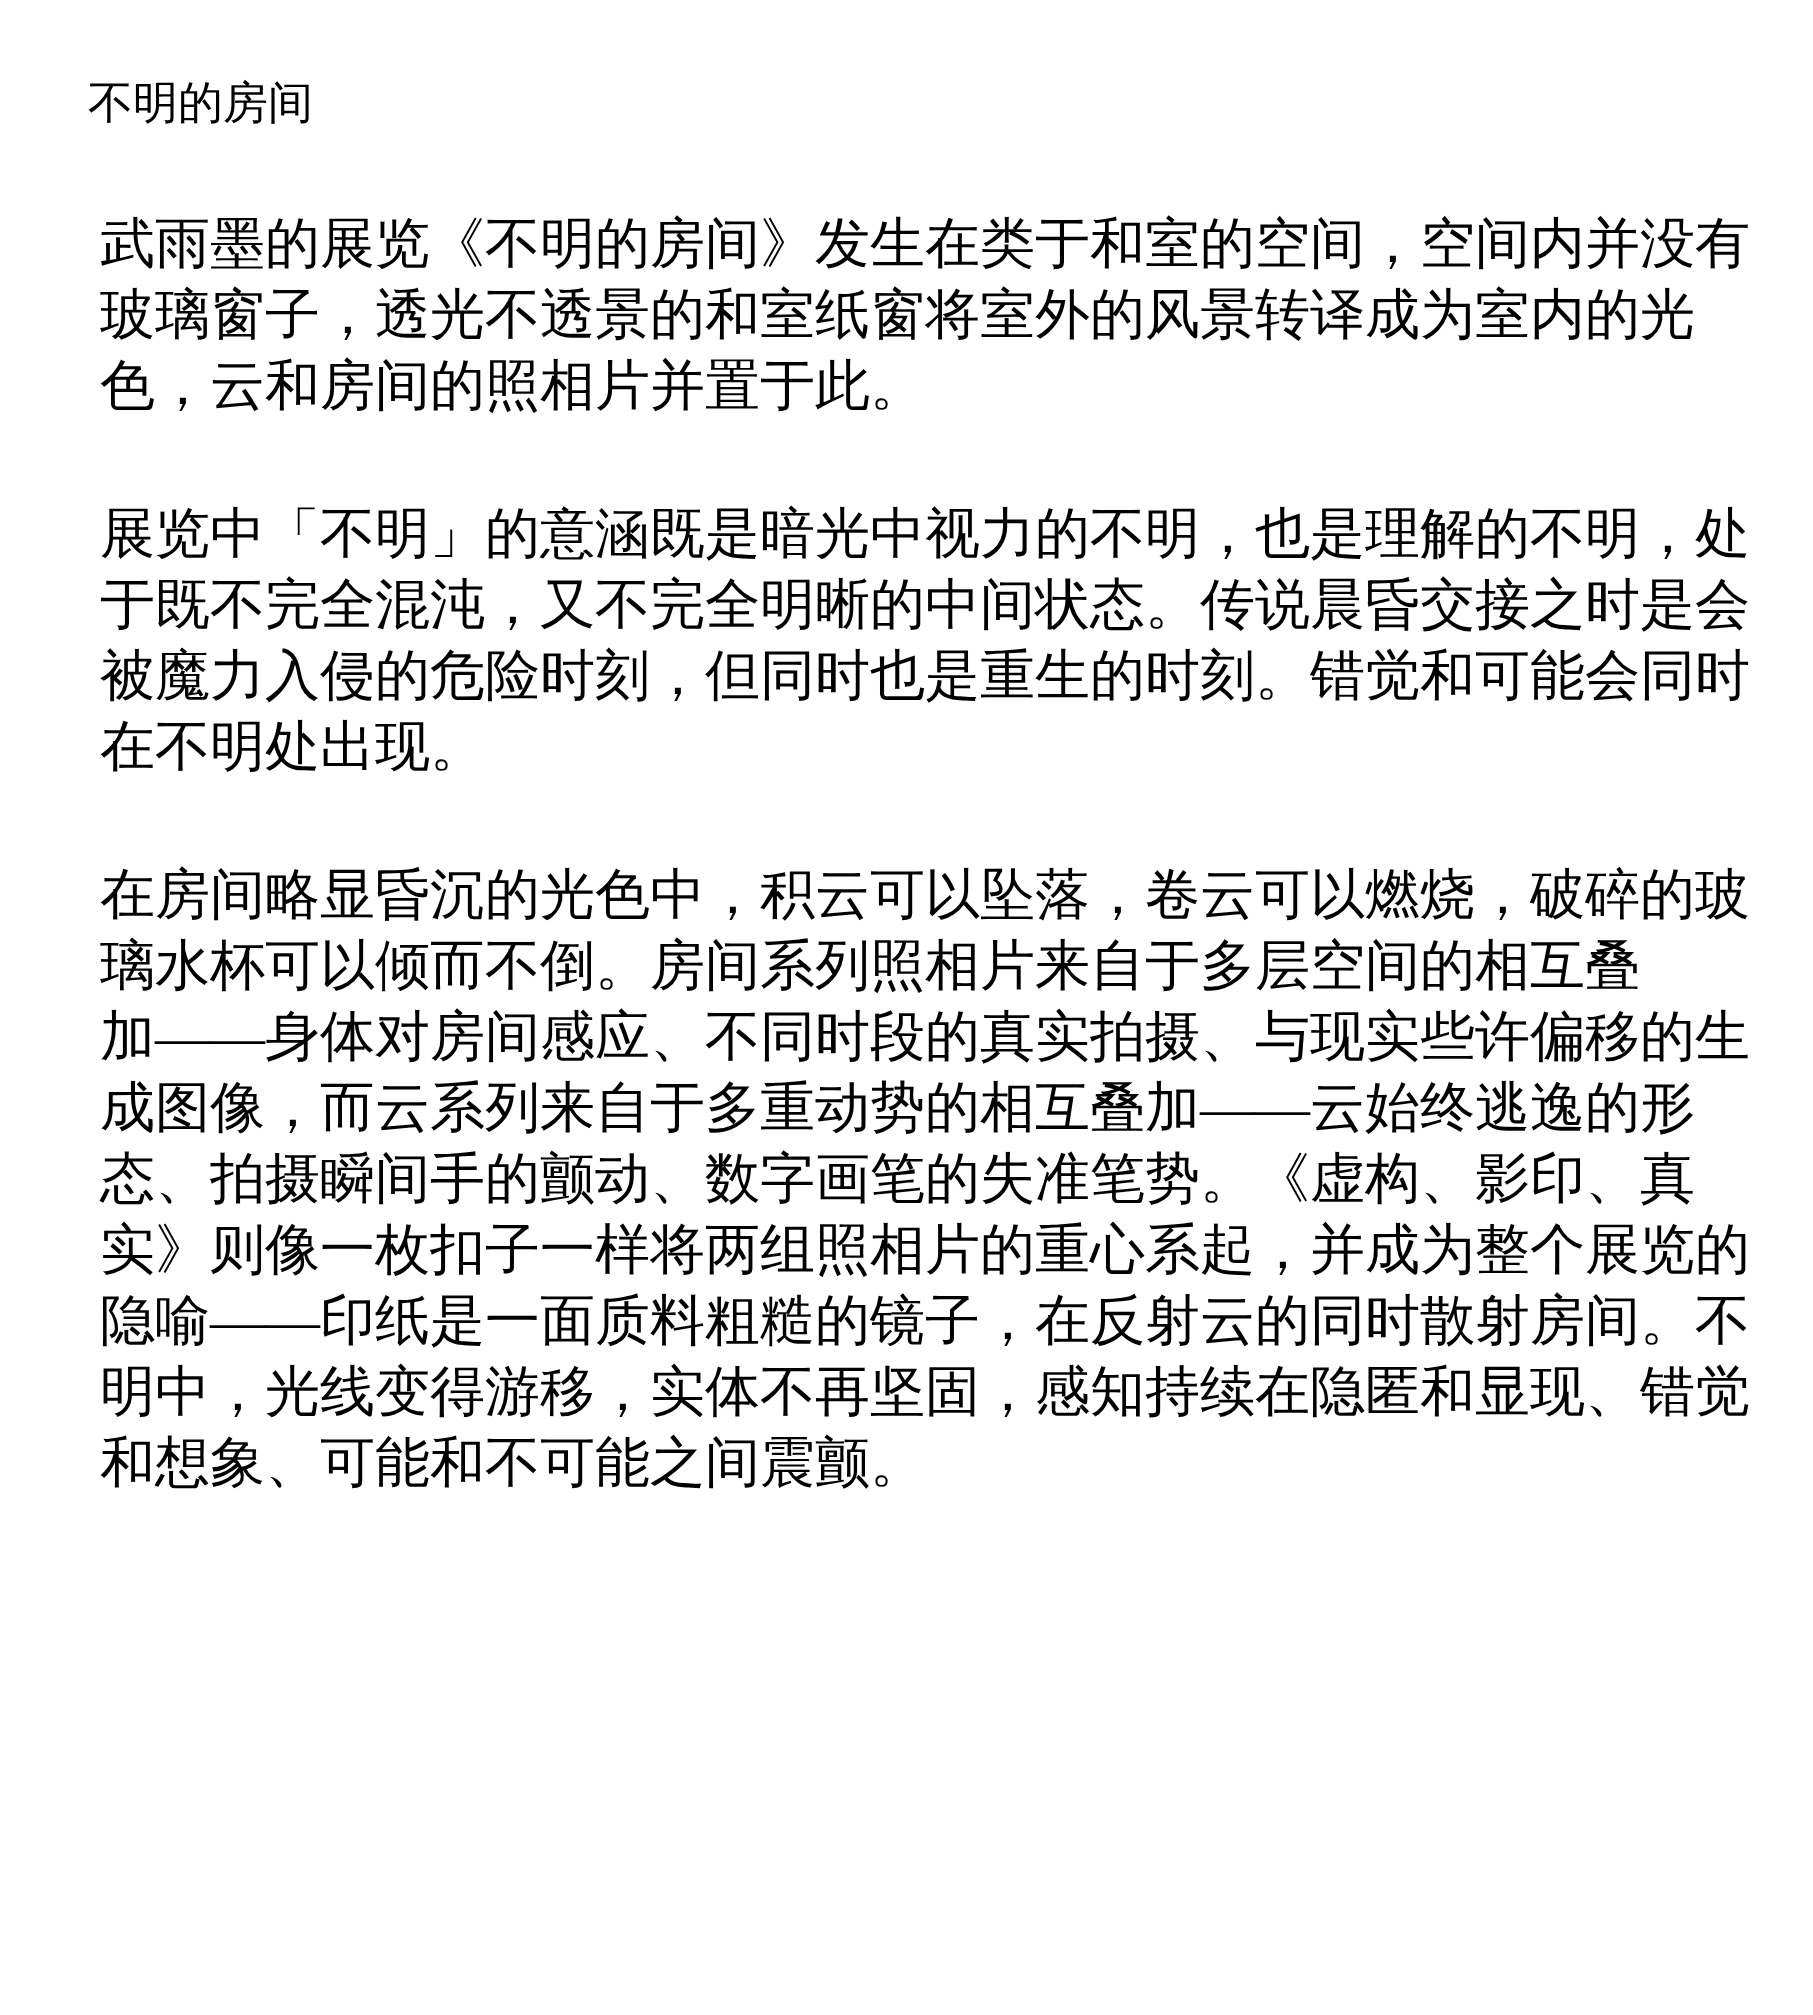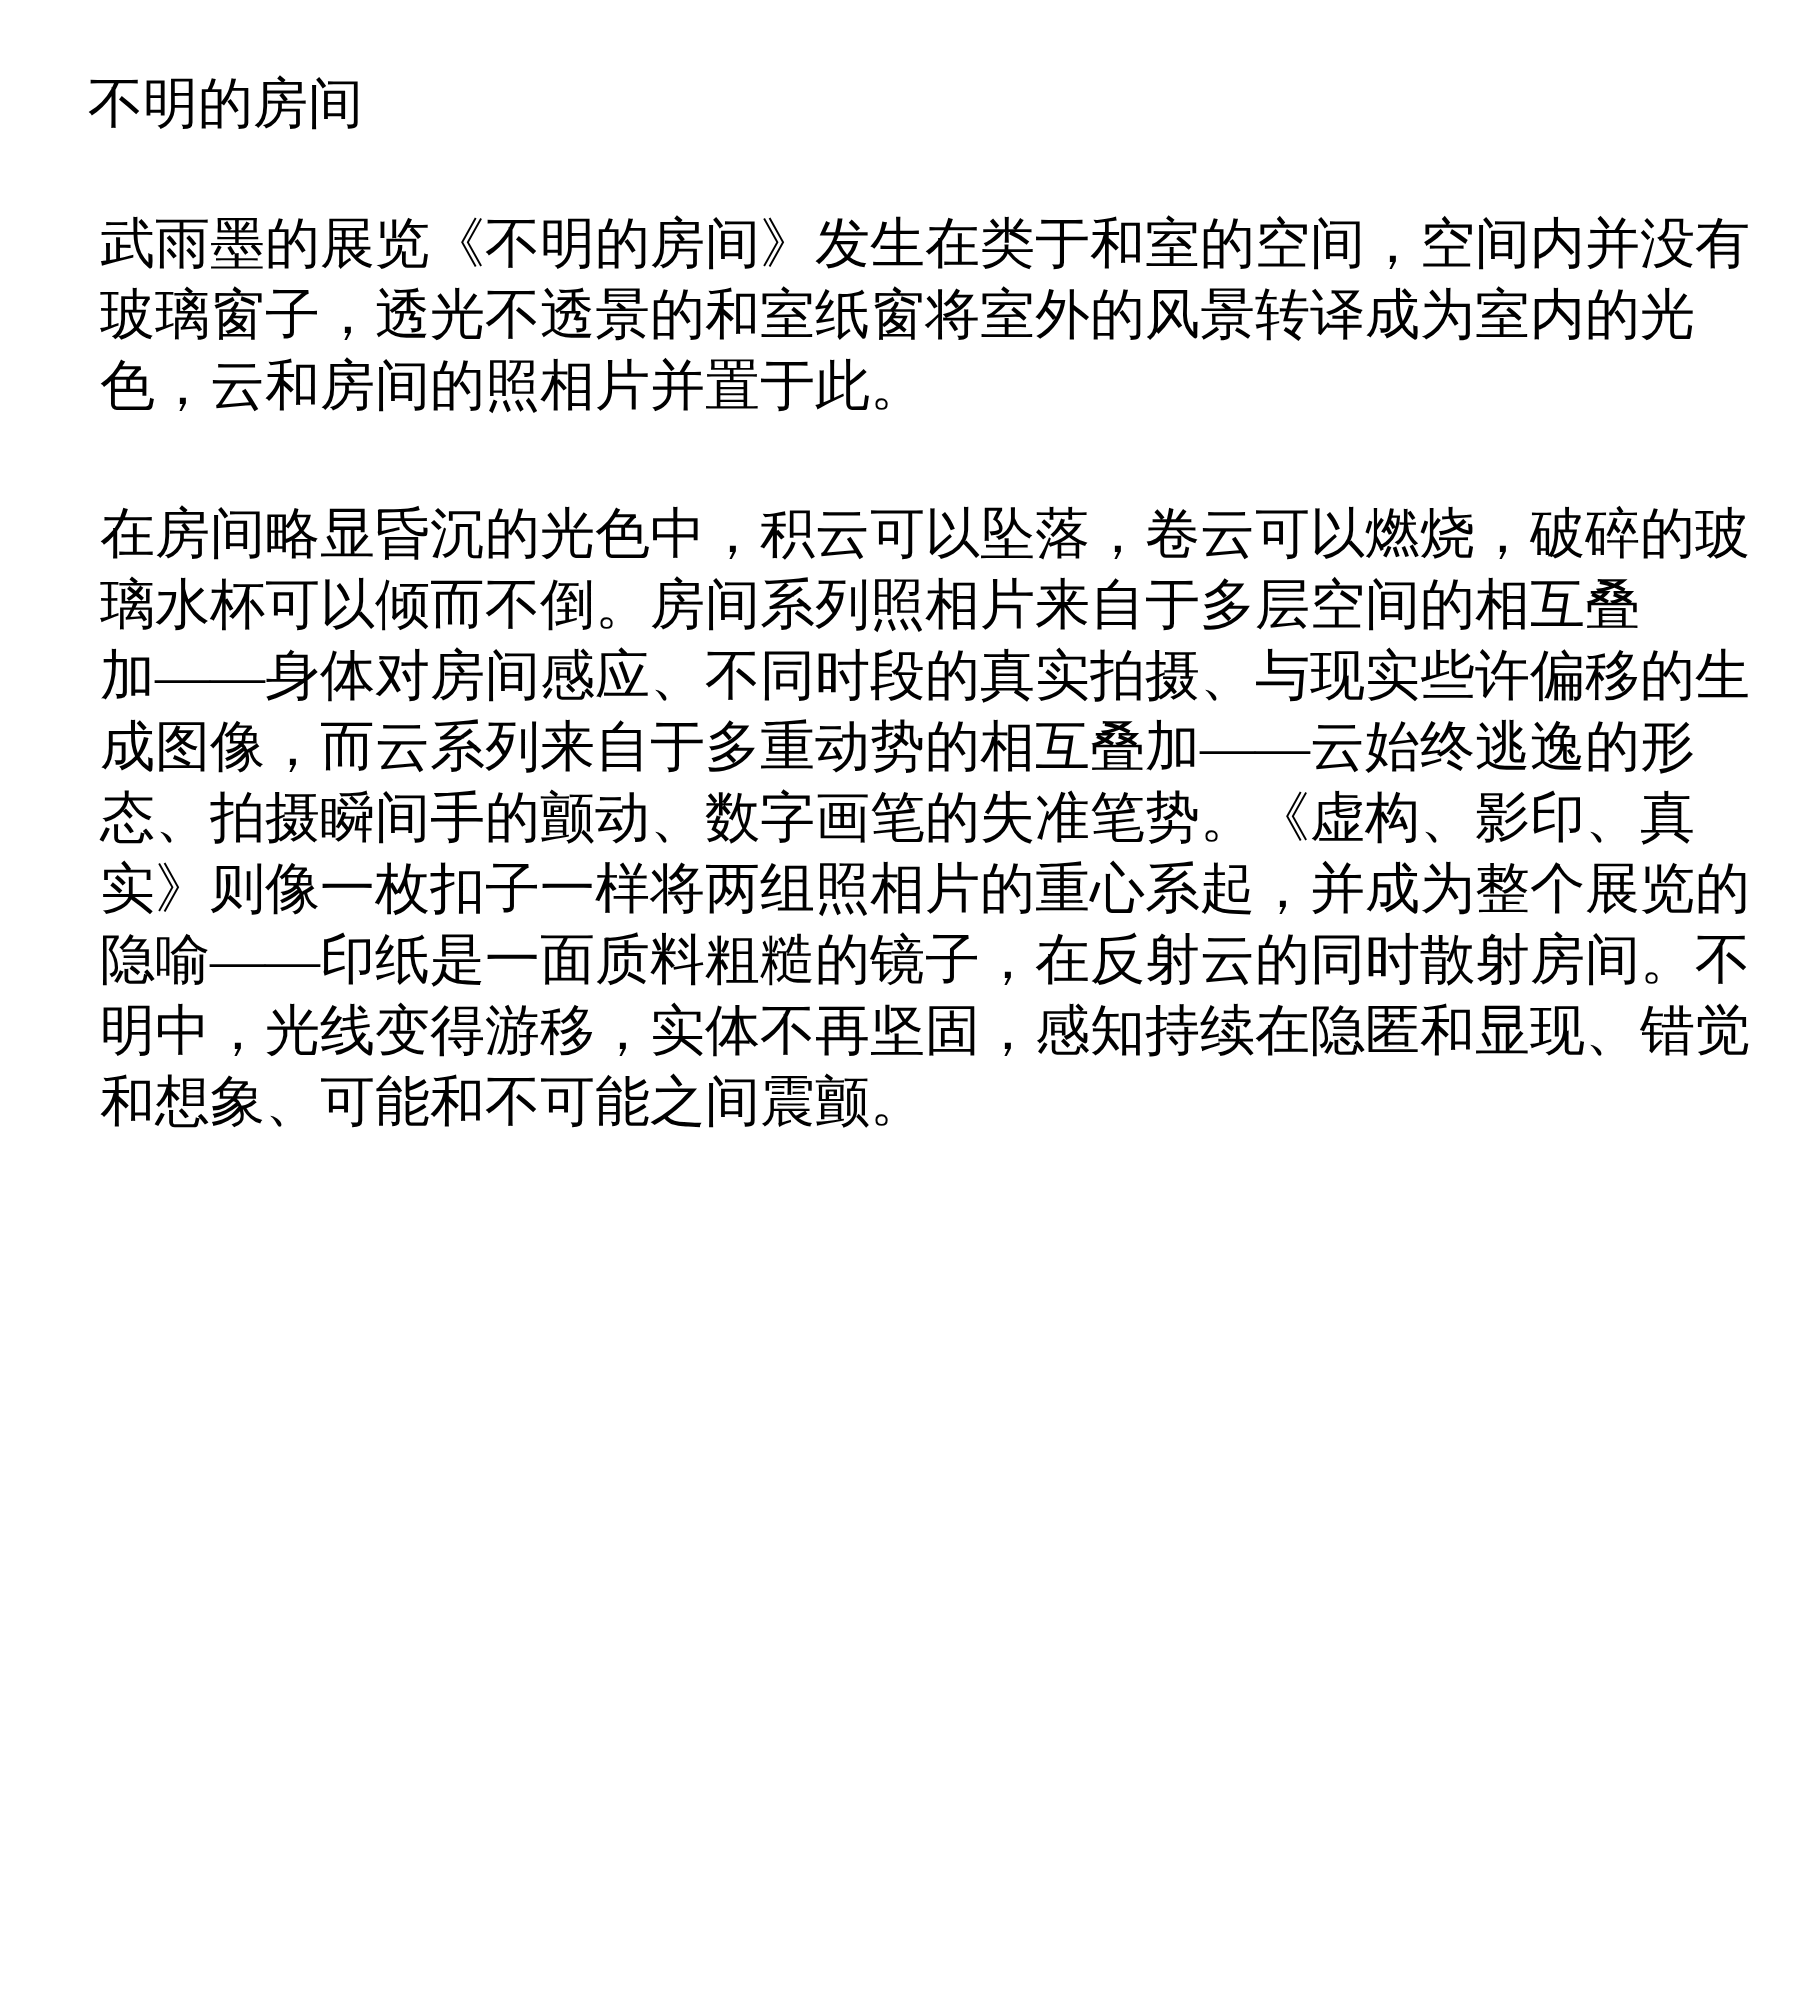--- a/index.html
+++ b/index.html
@@ -17,41 +17,45 @@
     width: 1814px;
     height: 2267px;
     padding: 68px 60px 0 88px;
     color: #000000;
     font-family: "Liberation Serif", "DejaVu Serif", serif;
     font-size: 55px;
     line-height: 71px;
     text-align: justify;
   }
   .doc-title {
-    font-size: 55px;
+    font-size: 45px;
     font-weight: normal;
     margin: 0 0 69px 0;
     line-height: 71px;
     text-align: left;
   }
   .doc-paragraph {
     margin: 0 0 77px 12px;
     white-space: pre-line; 
   }
 </style>
 </head>
 <body>
 
 <div class="page">
   <h1 class="doc-title">不明的房间</h1>
 
   <p class="doc-paragraph">武雨墨的展览《不明的房间》发生在类于和室的空间，空间内并没有
 玻璃窗子，透光不透景的和室纸窗将室外的风景转译成为室内的光
 色，云和房间的照相片并置于此。</p>
 
+  <p class="doc-paragraph">展览中「不明」的意涵既是暗光中视力的不明，也是理解的不明，处
+于既不完全混沌，又不完全明晰的中间状态。传说晨昏交接之时是会
+被魔力入侵的危险时刻，但同时也是重生的时刻。错觉和可能会同时
+在不明处出现。</p>
 
   <p class="doc-paragraph">在房间略显昏沉的光色中，积云可以坠落，卷云可以燃烧，破碎的玻
 璃水杯可以倾而不倒。房间系列照相片来自于多层空间的相互叠
 加——身体对房间感应、不同时段的真实拍摄、与现实些许偏移的生
 成图像，而云系列来自于多重动势的相互叠加——云始终逃逸的形
 态、拍摄瞬间手的颤动、数字画笔的失准笔势。《虚构、影印、真
 实》则像一枚扣子一样将两组照相片的重心系起，并成为整个展览的
 隐喻——印纸是一面质料粗糙的镜子，在反射云的同时散射房间。不
 明中，光线变得游移，实体不再坚固，感知持续在隐匿和显现、错觉
 和想象、可能和不可能之间震颤。</p>

